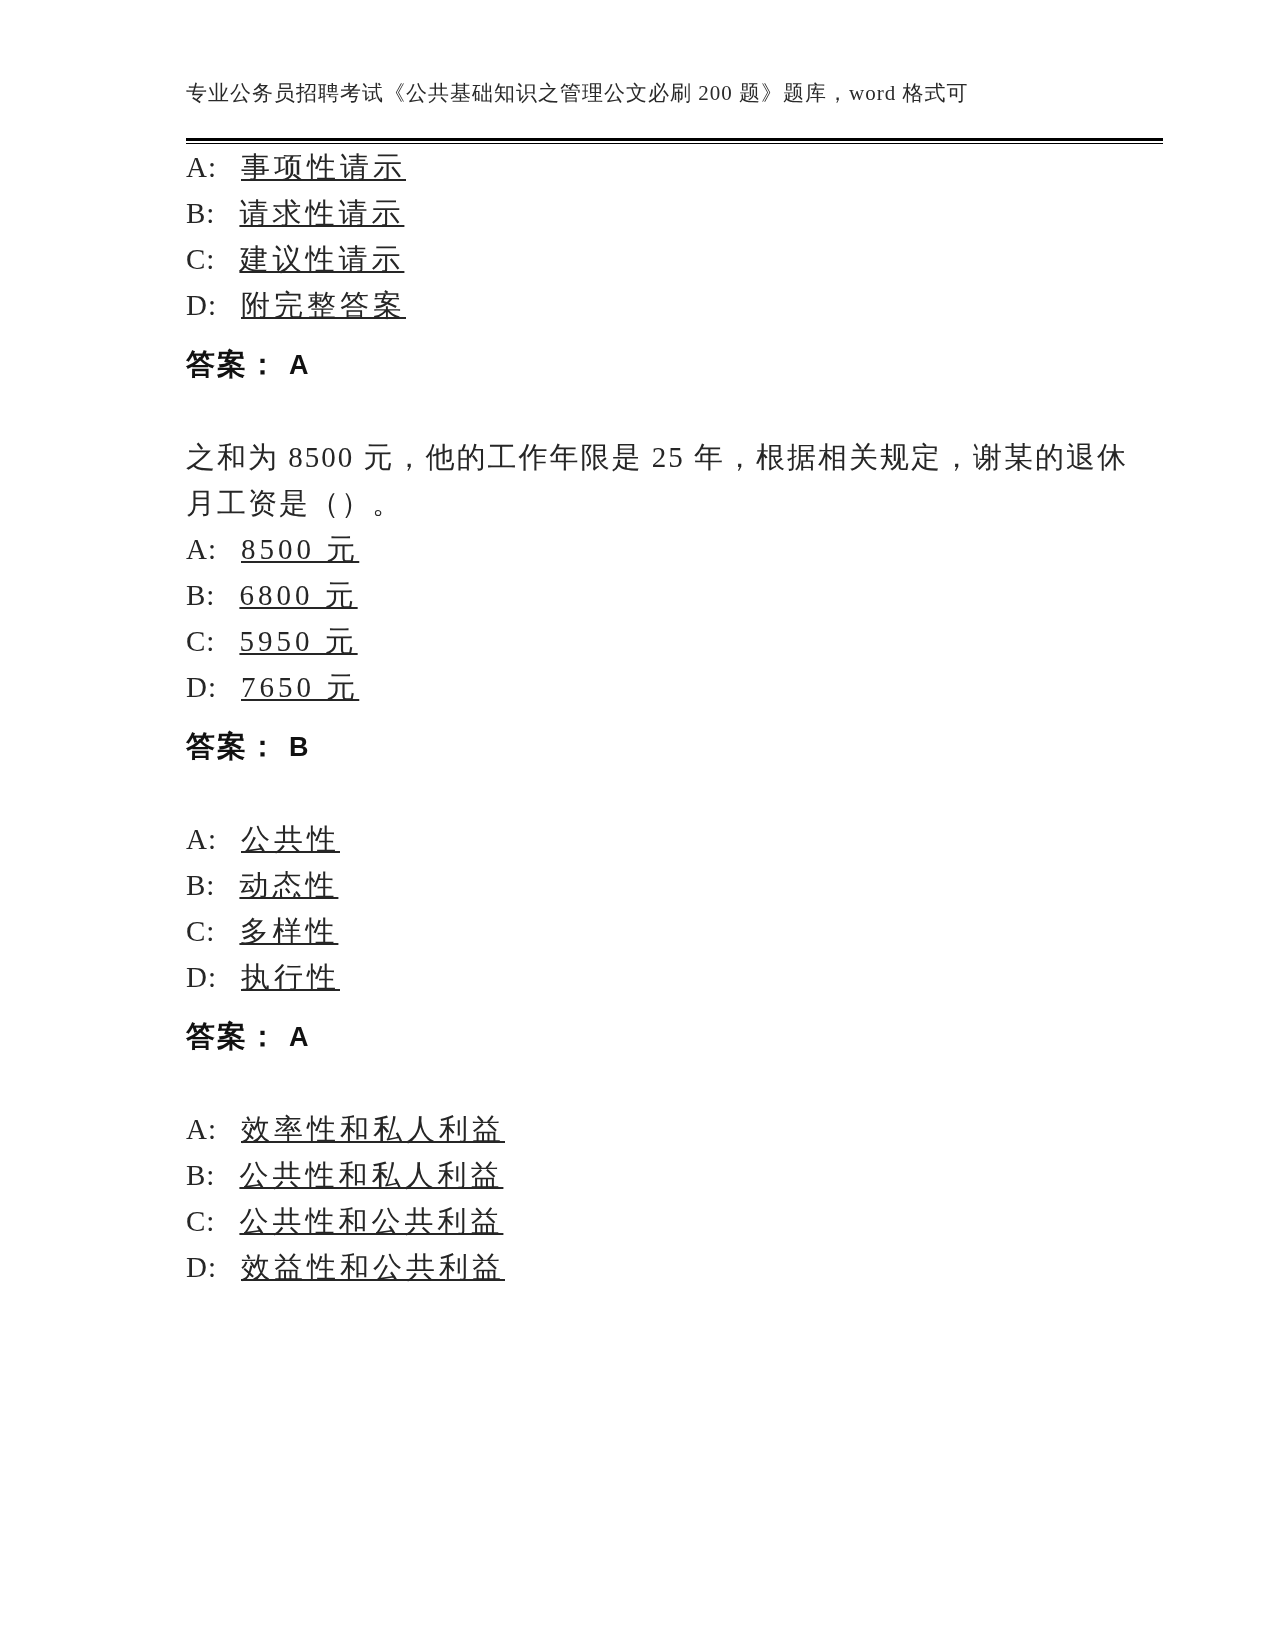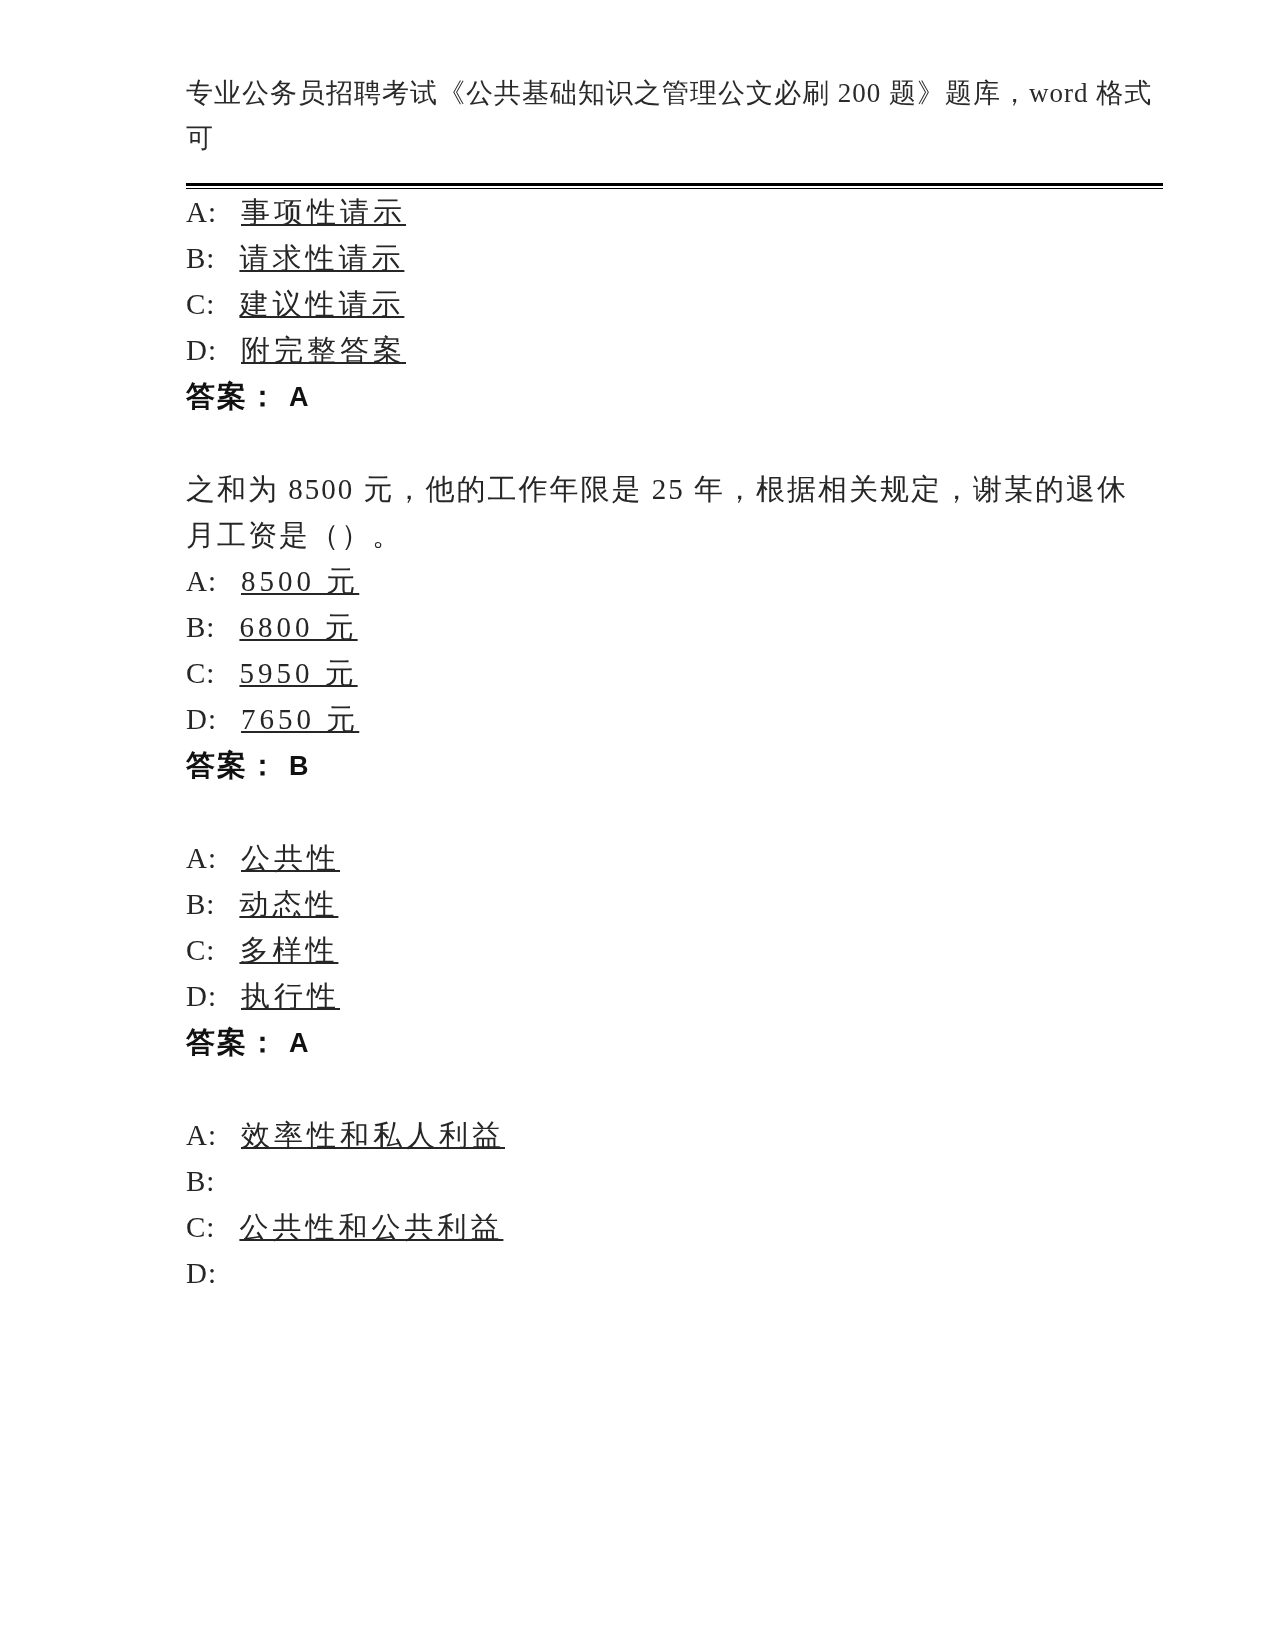--- a/index.html
+++ b/index.html
@@ -12,42 +12,42 @@
     position: relative;
     width: 1275px; height: 1650px;
     background: #ffffff;
     color: #222222;
     font-family: "Liberation Serif", "DejaVu Serif", serif;
   }
   .header {
     margin: 71px 112px 0 186px;
   }
   .header .h-line {
-    font-size: 27px;
+    font-size: 21px;
     line-height: 45px;
     letter-spacing: 1px;
     color: #2a2a2a;
   }
   .rule {
     margin: 22px 112px 0 186px;
   }
   .rule .thick { height: 3px; background: #000000; }
   .rule .thin  { height: 1px; background: #000000; margin-top: 2px; }
   .content {
     margin: 0 164px 0 186px;
     font-size: 29px;
   }
   .line { line-height: 46px; white-space: nowrap; }
   .q { margin-top: 46px; }
   .stem-line { letter-spacing: 2px; color: #262626; }
   .opt { display: flex; align-items: baseline; }
   .opt .letter { letter-spacing: 1px; color: #262626; }
   .opt .text { margin-left: 24px; letter-spacing: 4px; color: #262626; text-decoration: underline; }
   .answer { font-weight: bold; color: #111111; display: flex; align-items: baseline; }
-  .answer .ans-label { letter-spacing: 2px; }
+  .answer .ans-label { letter-spacing: 2px; margin-top: 13px; }
   .answer .ans-value {
     margin-left: 10px;
     font-family: "Liberation Sans", "DejaVu Sans", sans-serif;
     font-size: 27px;
   }
 </style>
 </head>
 <body>
 
 <div class="page">
@@ -134,24 +134,26 @@
       </div>
     </div>
 
     <div class="block q">
       <div class="line opt">
         <span class="letter">A:</span>
         <span class="text">效率性和私人利益</span>
       </div>
       <div class="line opt">
         <span class="letter">B:</span>
+        <span class="text">公共性和私人利益</span>
       </div>
       <div class="line opt">
         <span class="letter">C:</span>
         <span class="text">公共性和公共利益</span>
       </div>
       <div class="line opt">
         <span class="letter">D:</span>
+        <span class="text">效益性和公共利益</span>
       </div>
     </div>
 
   </div>
 </div>
 
 </body></html>

